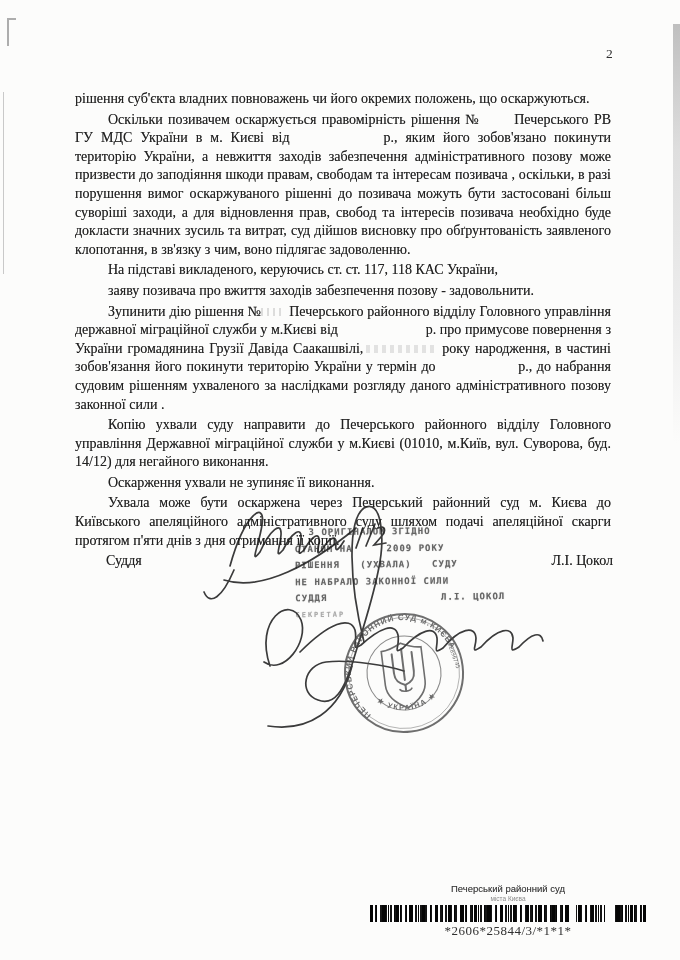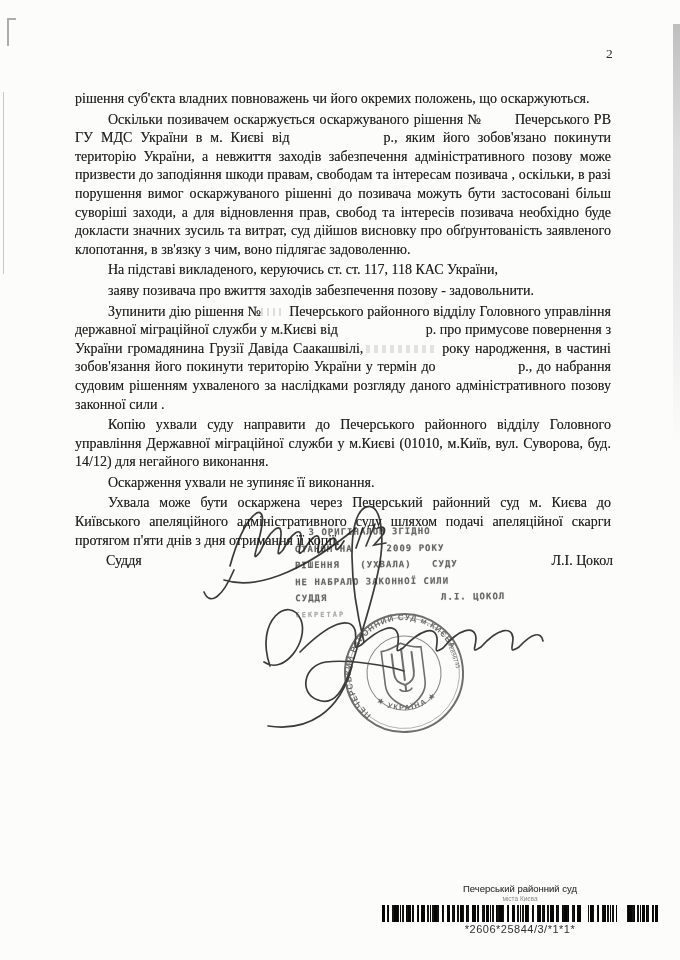--- a/index.html
+++ b/index.html
@@ -36,48 +36,48 @@
   .stamp .l1{margin-left:14px;}
   .stamp .dgap{display:inline-block;width:34px;}
   .stamp .l3{word-spacing:14px;}
   .stamp .l5{display:flex;width:210px;justify-content:space-between;}
   .stamp .l6{font-size:7px;opacity:.55;letter-spacing:2px;}
   
   .ink{position:absolute;left:150px;top:490px;pointer-events:none;}
   
   .seal{position:absolute;left:328px;top:597px;transform:rotate(-7deg);opacity:.78;}
   
-  .footer{position:absolute;left:382px;top:883px;width:276px;text-align:center;
+  .footer{position:absolute;left:370px;top:883px;width:276px;text-align:center;
       font-family:"Liberation Sans","DejaVu Sans",sans-serif;}
   .footer .court{font-size:9.5px;color:#3c3c3c;text-shadow:0 0 .6px #999;}
   .footer .city{font-size:6.5px;color:#8b8b8b;margin-top:1px;}
   .barcode{position:relative;height:17px;margin-top:3px;
       background:repeating-linear-gradient(90deg,#050505 0 3px,transparent 3px 13px),
                  repeating-linear-gradient(90deg,#050505 0 1px,transparent 1px 6px),
                  repeating-linear-gradient(90deg,#151515 0 2px,#fff 2px 5px);}
   .barcode i{position:absolute;top:0;height:100%;background:#fcfcfb;}
   .barcode .w1{left:72%;width:7px;} .barcode .w2{left:85%;width:8px;}
-  .footer .code{font-family:Liberation Sans, sans-serif;font-size:11px;
+  .footer .code{font-family:Liberation Serif, serif;font-size:13px;
       color:#303030;letter-spacing:.5px;margin-top:1px;}
 </style>
 </head>
 <body>
 
 <div class="page">
 
   <div class="edge-strip"></div>
   <div class="left-hairline"></div>
   <div class="corner-mark"></div>
 
   <div class="page-number">2</div>
 
   <div class="content">
     <p><span>рішення суб'єкта владних повноважень чи його окремих положень, що оскаржуються.</span></p>
     <p class="ind">
-      <span>Оскільки позивачем оскаржується оскаржуваного рішення №</span><span class="g" style="width:28px"></span>
+      <span>Оскільки позивачем оскаржується правомірність рішення №</span><span class="g" style="width:28px"></span>
       <span>Печерського РВ ГУ МДС України в м. Києві від</span><span class="g" style="width:86px"></span>
       <span>р., яким його зобов'язано покинути територію України, а невжиття заходів забезпечення адміністративного позову може призвести до заподіяння шкоди правам, свободам та інтересам позивача , оскільки, в разі порушення вимог оскаржуваного рішенні до позивача можуть бути застосовані більш суворіші заходи, а для відновлення прав, свобод та інтересів позивача необхідно буде докласти значних зусиль та витрат, суд дійшов висновку про обґрунтованість заявленого клопотання, в зв'язку з чим, воно підлягає задоволенню.</span>
     </p>
     <p class="ind"><span>На підставі викладеного, керуючись ст. ст. 117, 118 КАС України,</span></p>
     <p class="ind"><span>заяву позивача про вжиття заходів забезпечення позову - задовольнити.</span></p>
     <p class="ind">
       <span>Зупинити дію рішення №</span><span class="gap-dots"></span>
       <span>Печерського районного відділу Головного управління державної міграційної служби у м.Києві від</span><span class="g" style="width:84px"></span>
       <span>р. про примусове повернення з України громадянина Грузії Давіда Саакашвілі,</span><span class="redact"></span>
       <span>року народження, в частині зобов'язання його покинути територію України у термін до</span><span class="g" style="width:78px"></span>

